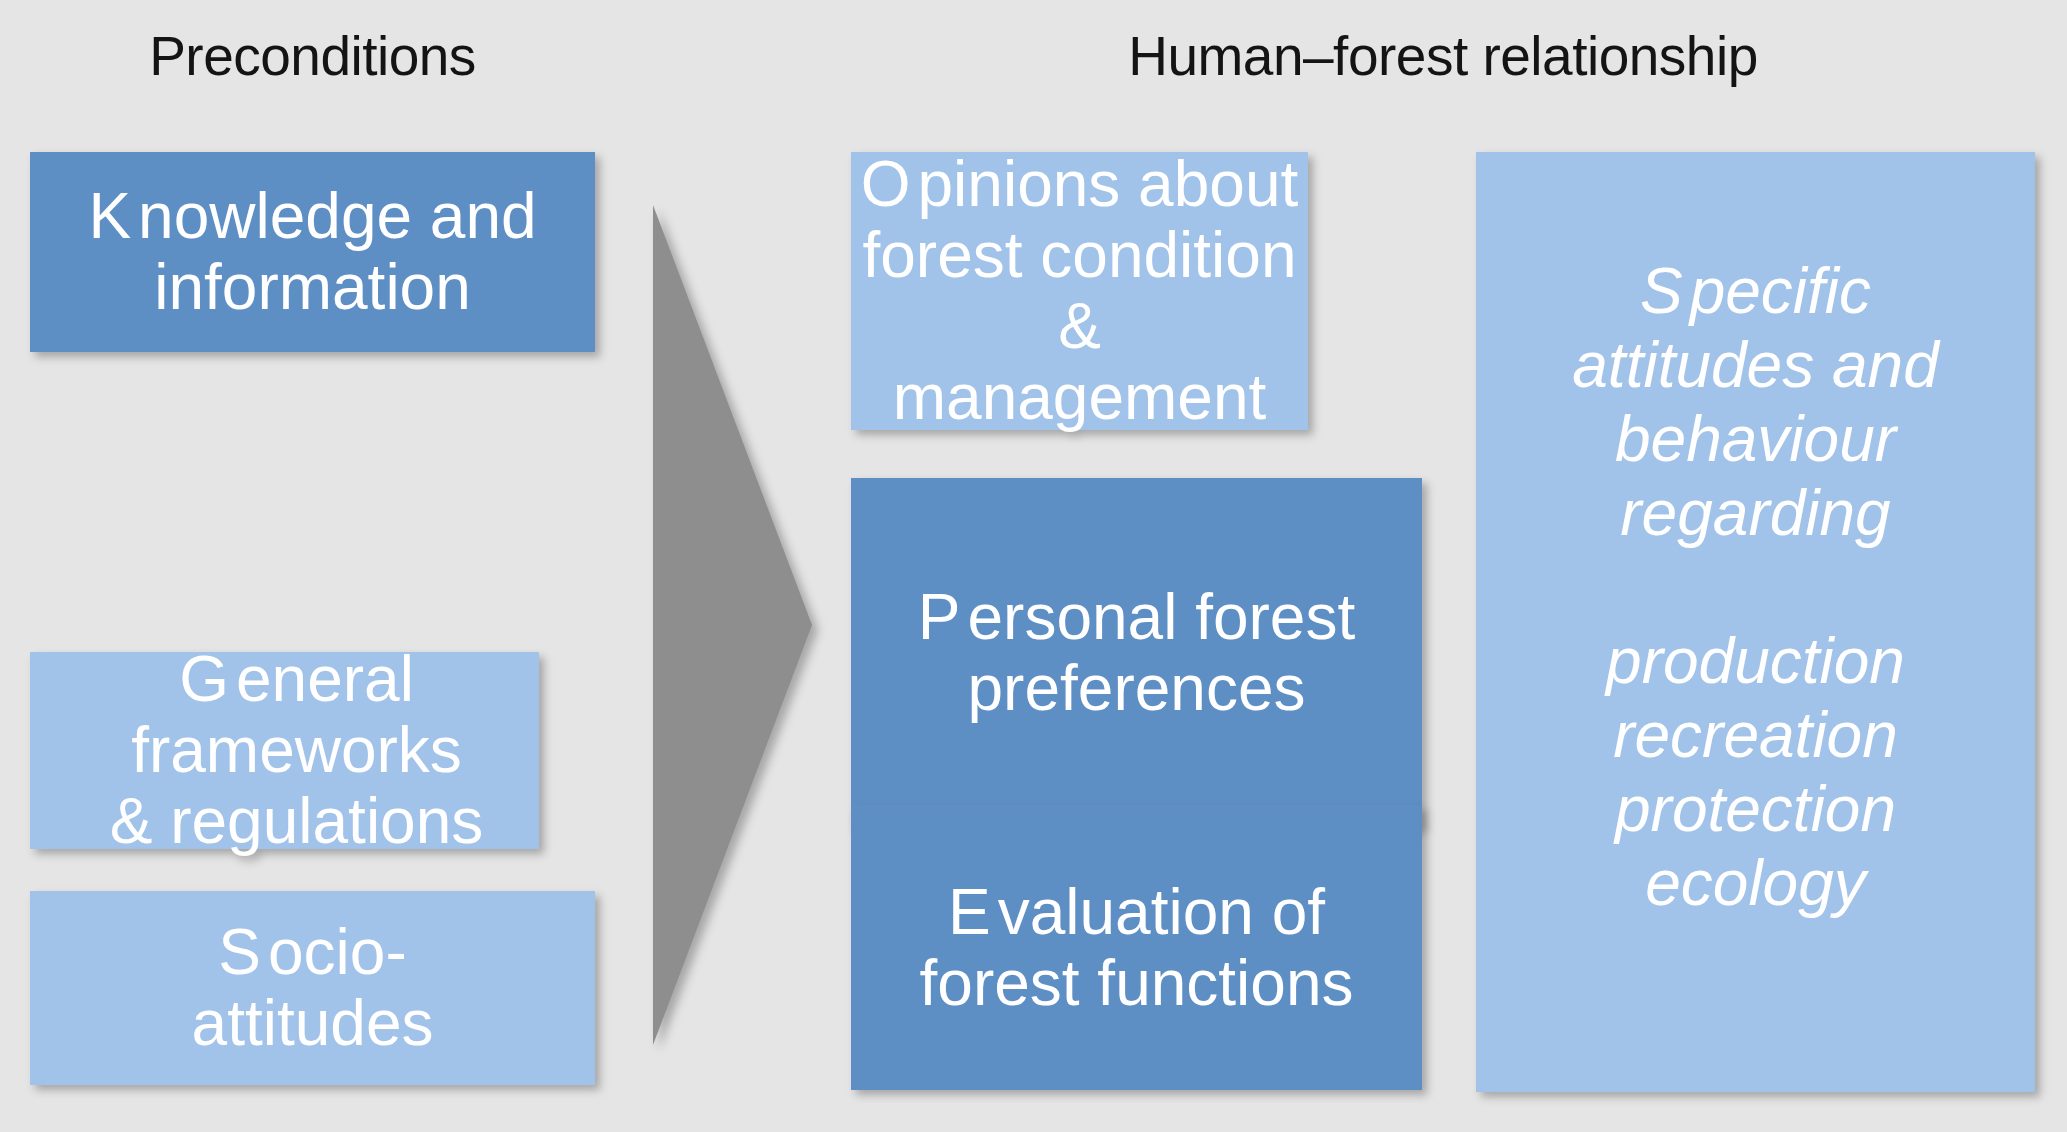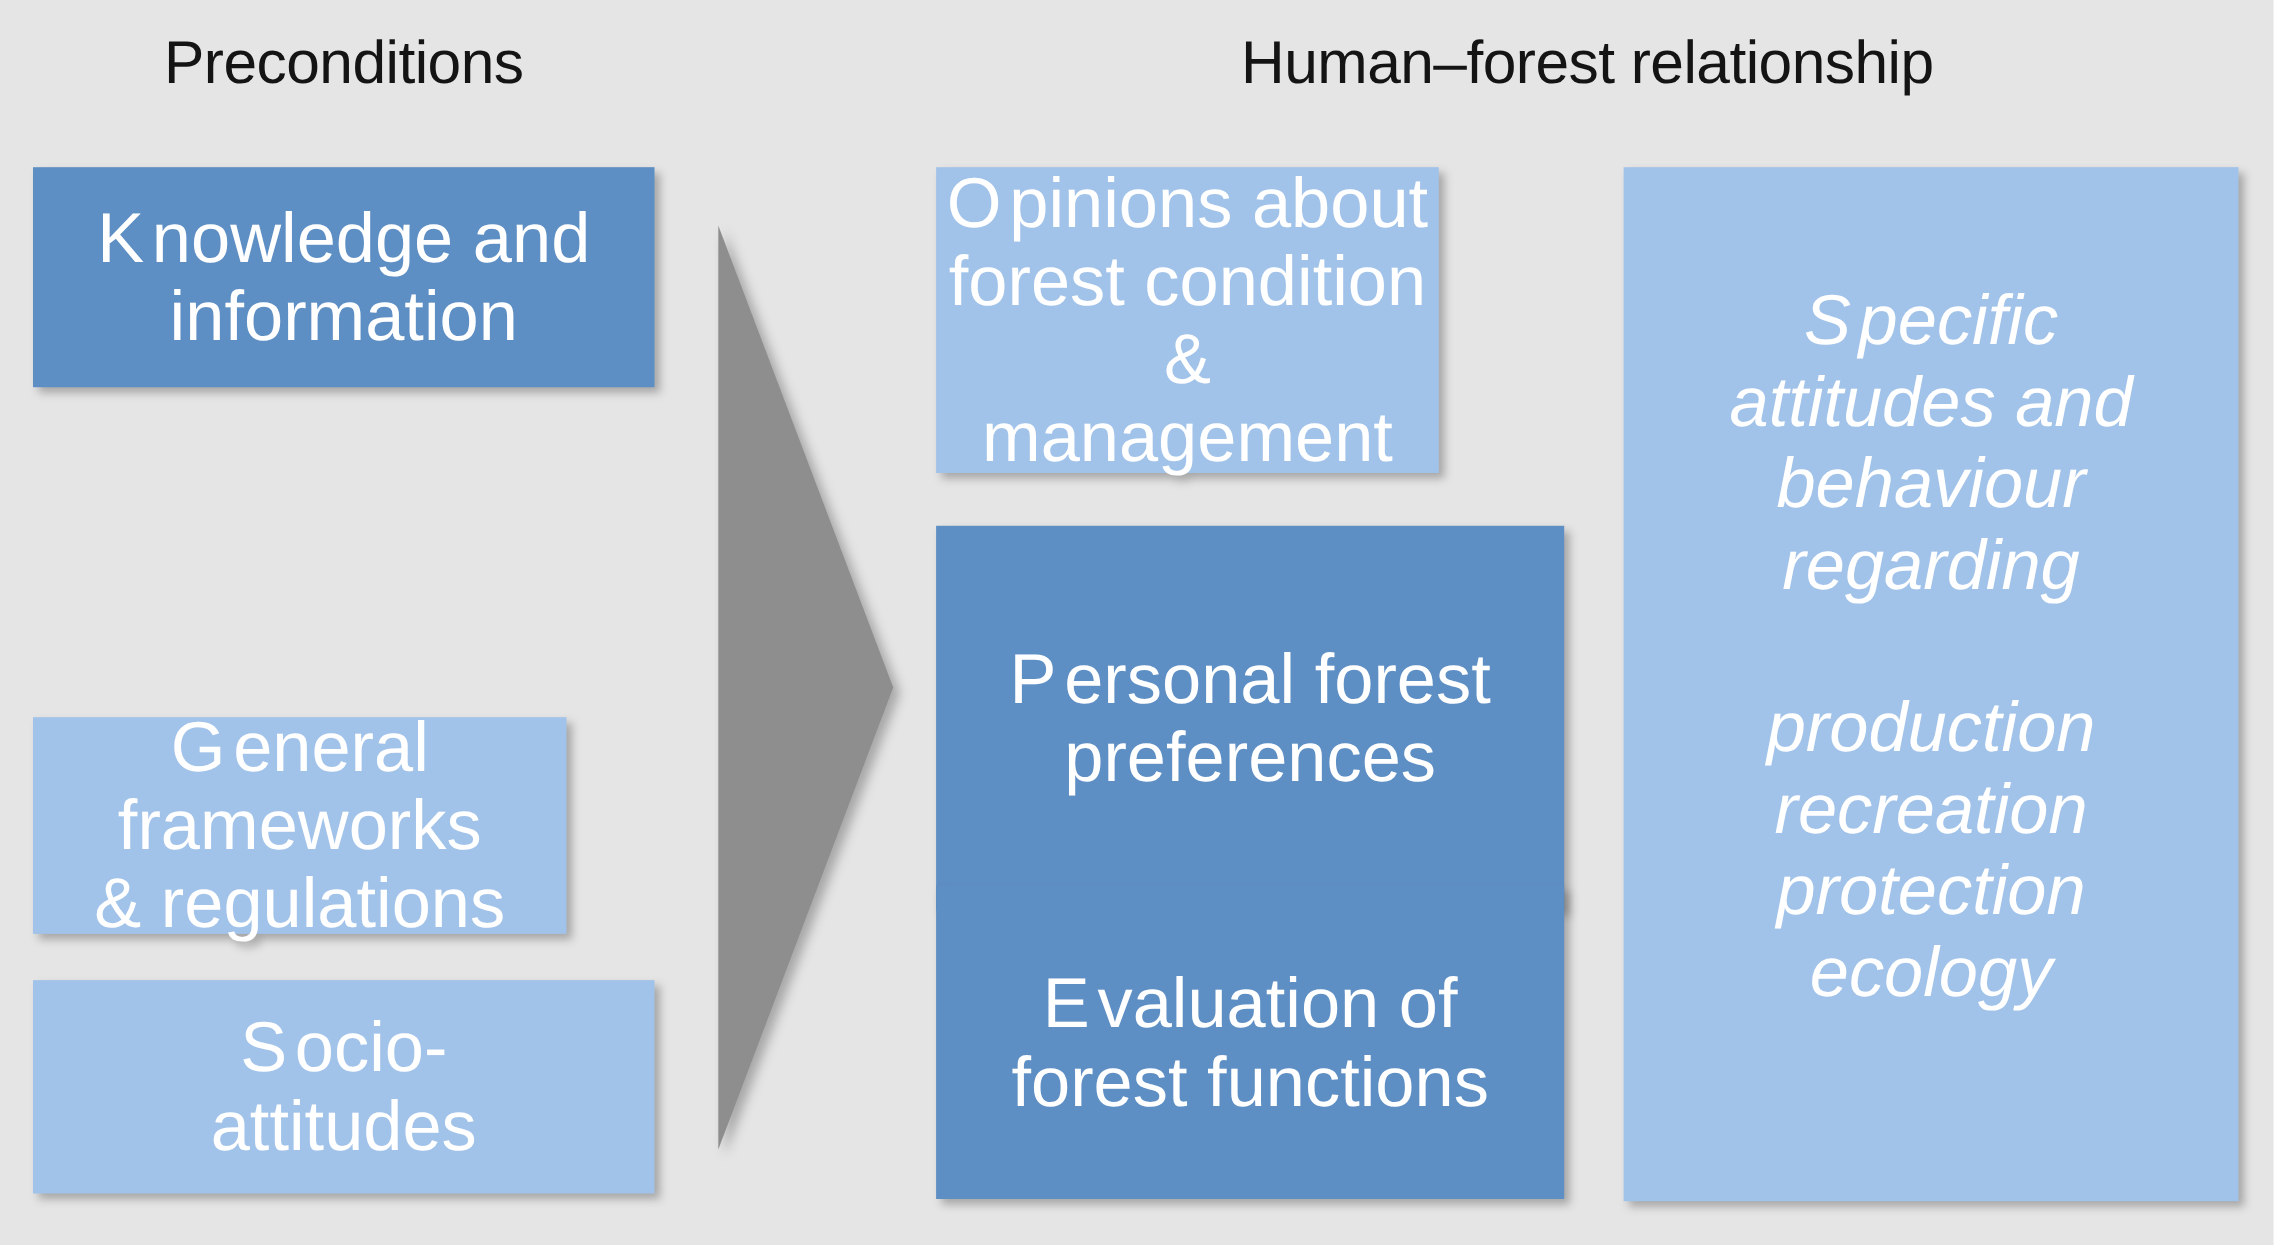--- a/index.html
+++ b/index.html
@@ -69,21 +69,21 @@
   <div class="col-title" style="left:30px; width:565px;">Preconditions</div>
 
   <div class="col-title" style="left:851px; width:1184px;">Human–forest relationship</div>
 
   <div class="box" data-tone="dark" style="left:30px; top:152px; width:565px; height:200px;">
     <div class="box-label">Knowledge and
 information</div>
   </div>
 
 
-  <div class="box" data-tone="light" style="left:30px; top:652px; width:485px; height:197px;">
+  <div class="box" data-tone="light" style="left:30px; top:652px; width:485px; height:197px;padding-left:24px;">
     <div class="box-label">General frameworks
 &amp; regulations</div>
   </div>
 
   <div class="box" data-tone="light" style="left:30px; top:891px; width:565px; height:194px;">
     <div class="box-label">Socio-
 attitudes</div>
   </div>
 
   <div class="arrow-wrap">

